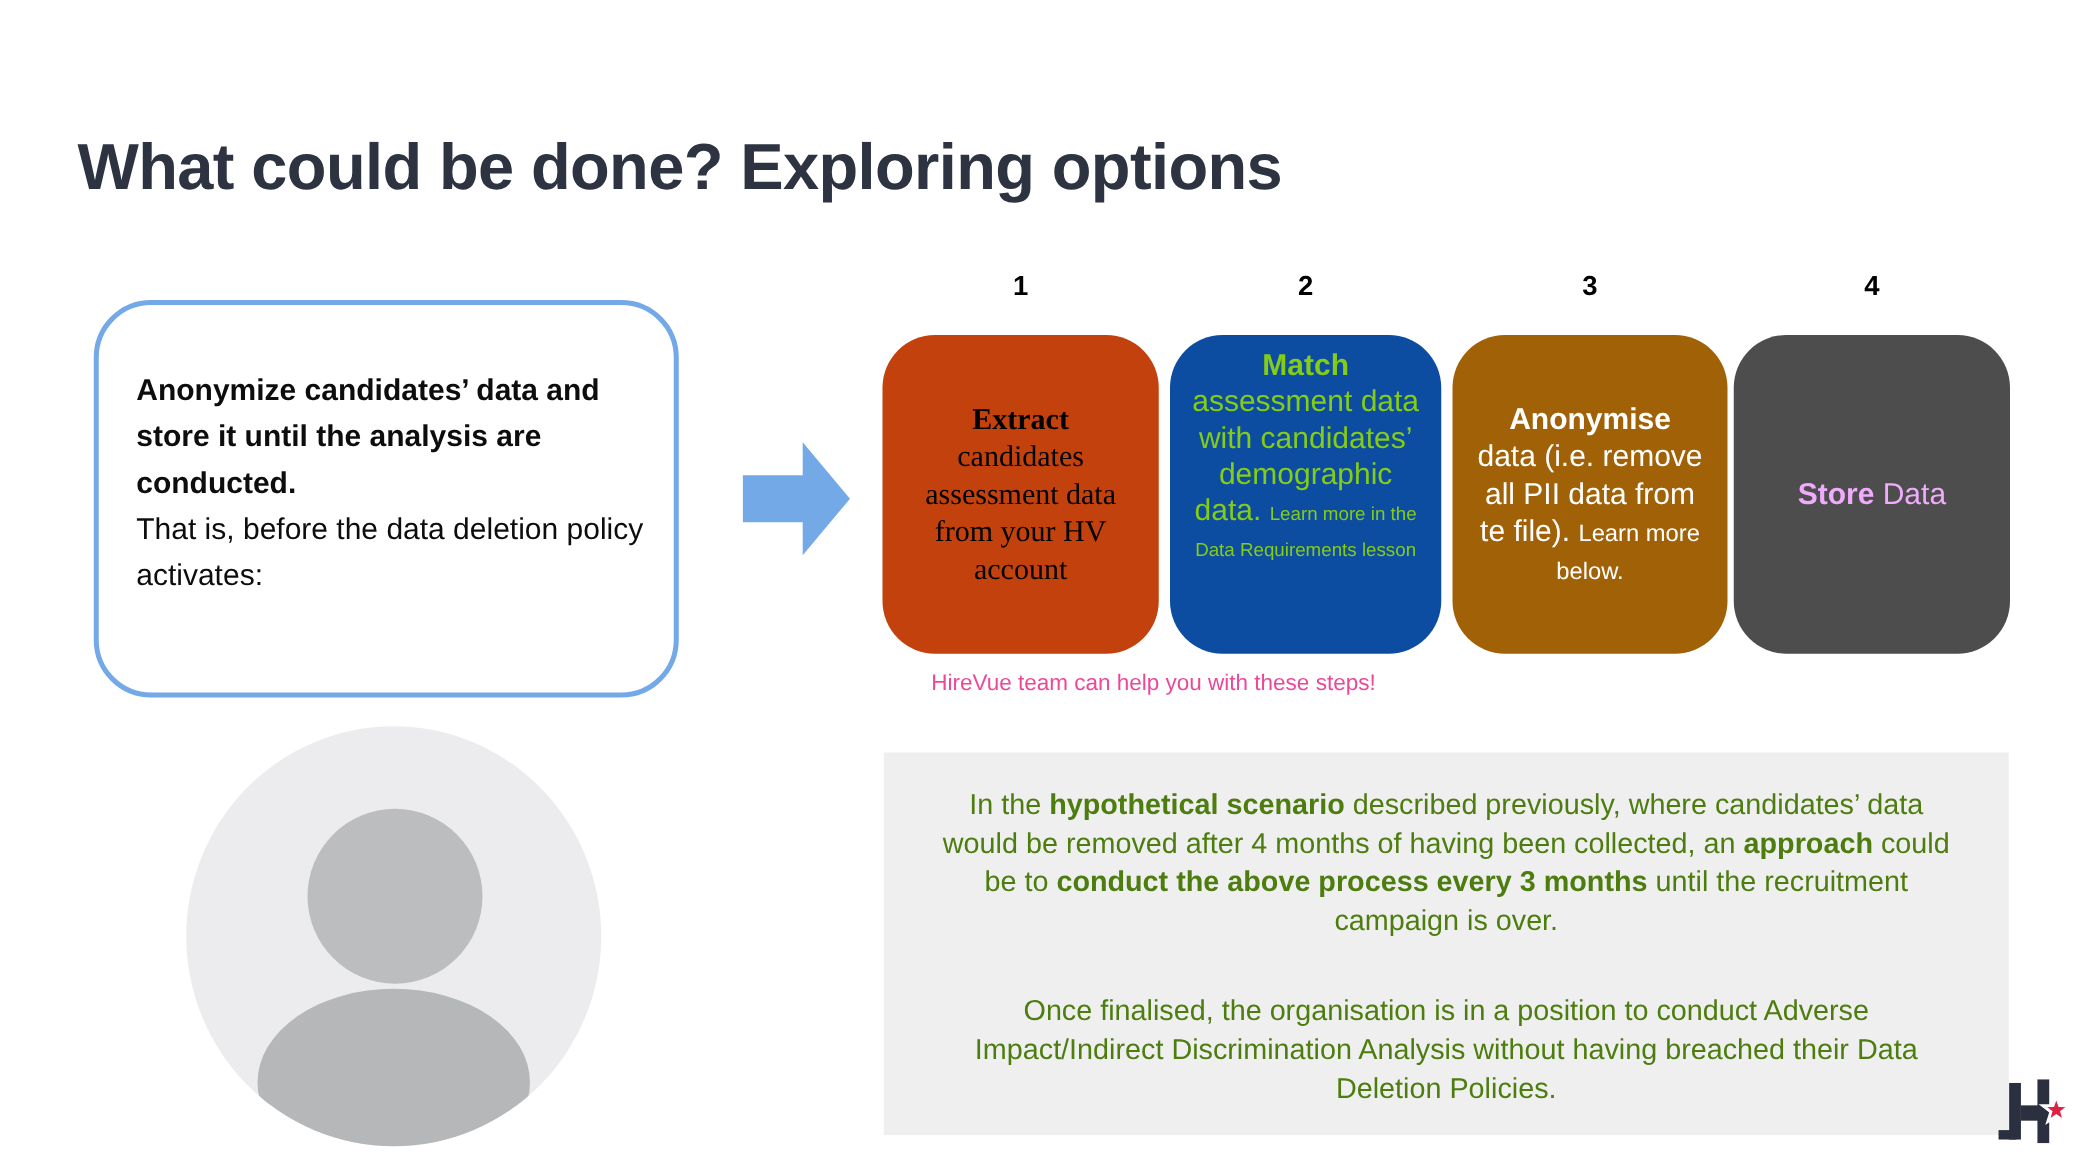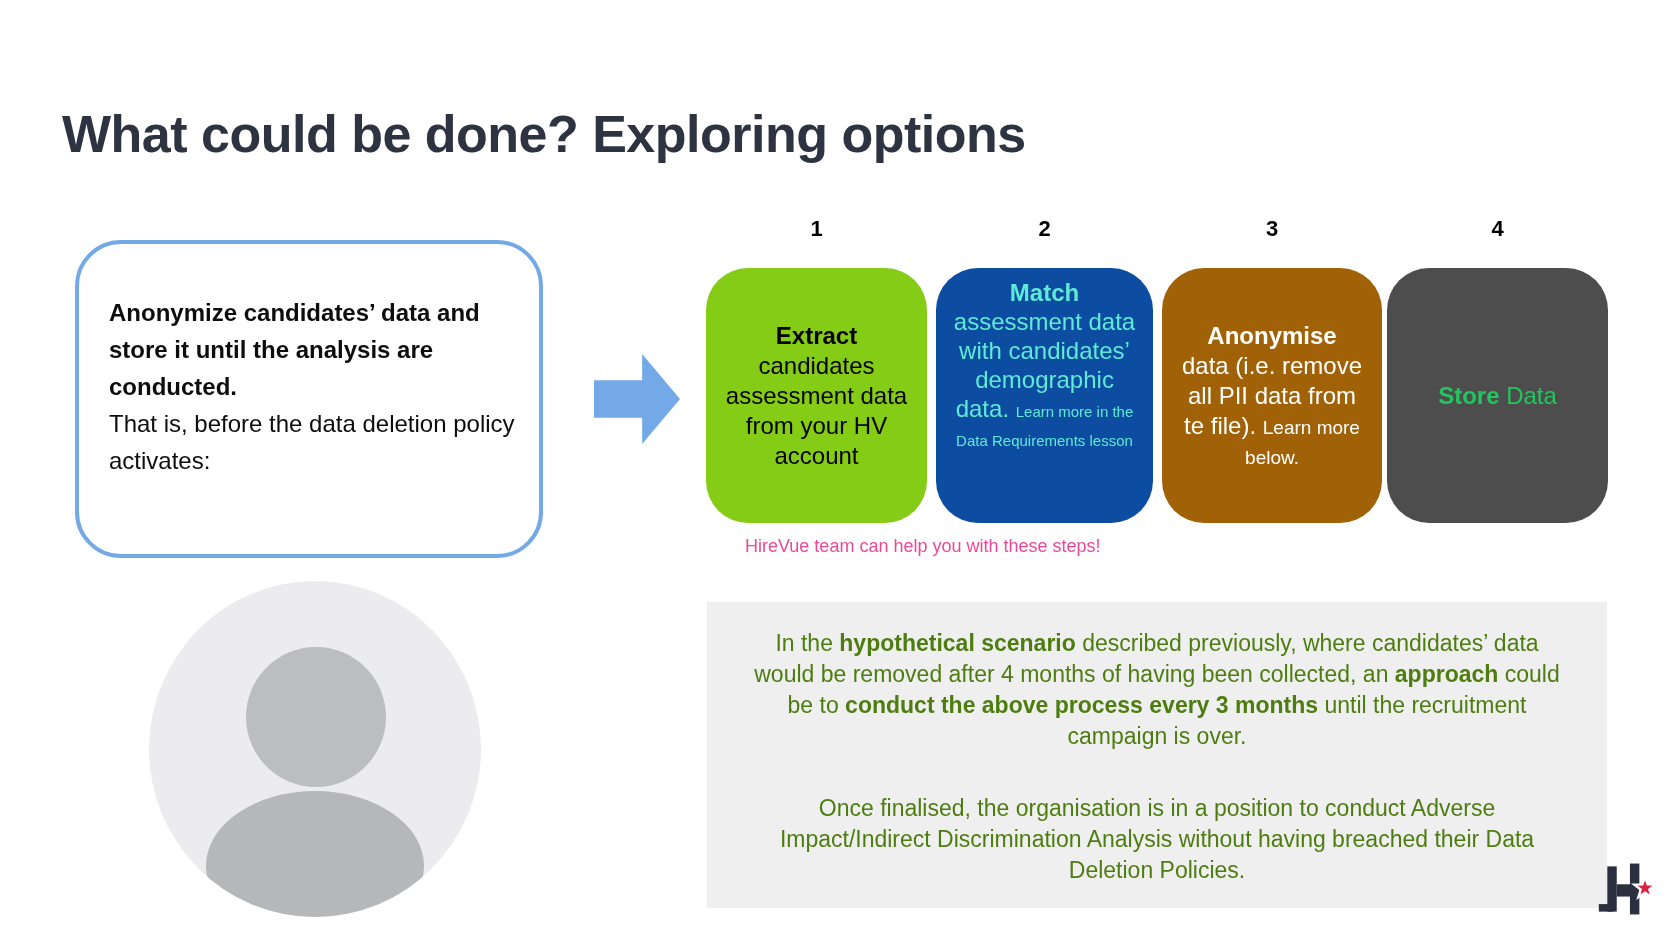--- a/index.html
+++ b/index.html
@@ -113,44 +113,44 @@
   <div class="body">That is, before the data deletion policy activates:</div>
 </div>
 
 <div class="arrow" style="background: rgb(116, 169, 232);"></div>
 
 <div class="num num1">1</div>
 <div class="num num2">2</div>
 <div class="num num3">3</div>
 <div class="num num4">4</div>
 
-<div class="step step1" style="background: #84cc16; color: rgb(0, 0, 0);">
+<div class="step step1" style="background: #c2410c; color: rgb(0, 0, 0); font-family: Liberation Serif, serif;">
   <div>
     <span class="step-title">Extract</span>
     <span class="step-body">candidates assessment data from your HV account</span>
   </div>
 </div>
 
-<div class="step step2" style="background: rgb(12, 77, 162); color: #5eead4; align-items: flex-end;">
+<div class="step step2" style="background: rgb(12, 77, 162); color: #84cc16; align-items: flex-end;">
   <div>
     <span class="step-title">Match</span>
     <span class="step-body">assessment data with candidates’ demographic data.</span>
     <span class="step-note">Learn more in the Data Requirements lesson</span>
   </div>
 </div>
 
 <div class="step step3" style="background: #a16207; color: rgb(255, 255, 255);">
   <div>
     <span class="step-title">Anonymise</span>
     <span class="step-body">data (i.e. remove all PII data from te file).</span>
     <span class="step-note">Learn more below.</span>
   </div>
 </div>
 
-<div class="step step4" style="background: rgb(77, 77, 77); color: #22c55e;">
+<div class="step step4" style="background: rgb(77, 77, 77); color: #f0abfc;">
   <div>
     <span class="step-title">Store</span>
     <span class="step-body">Data</span>
   </div>
 </div>
 
 <div class="caption">HireVue team can help you with these steps!</div>
 
 <div class="panel" style="background: rgb(239, 239, 239);">
   <div class="p1"><span>In the </span><span class="b">hypothetical scenario</span><span> described previously, where candidates’ data would be removed after 4 months of having been collected, an </span><span class="b">approach</span><span> could be to </span><span class="b">conduct the above process every 3 months</span><span> until the recruitment campaign is over.</span></div>

